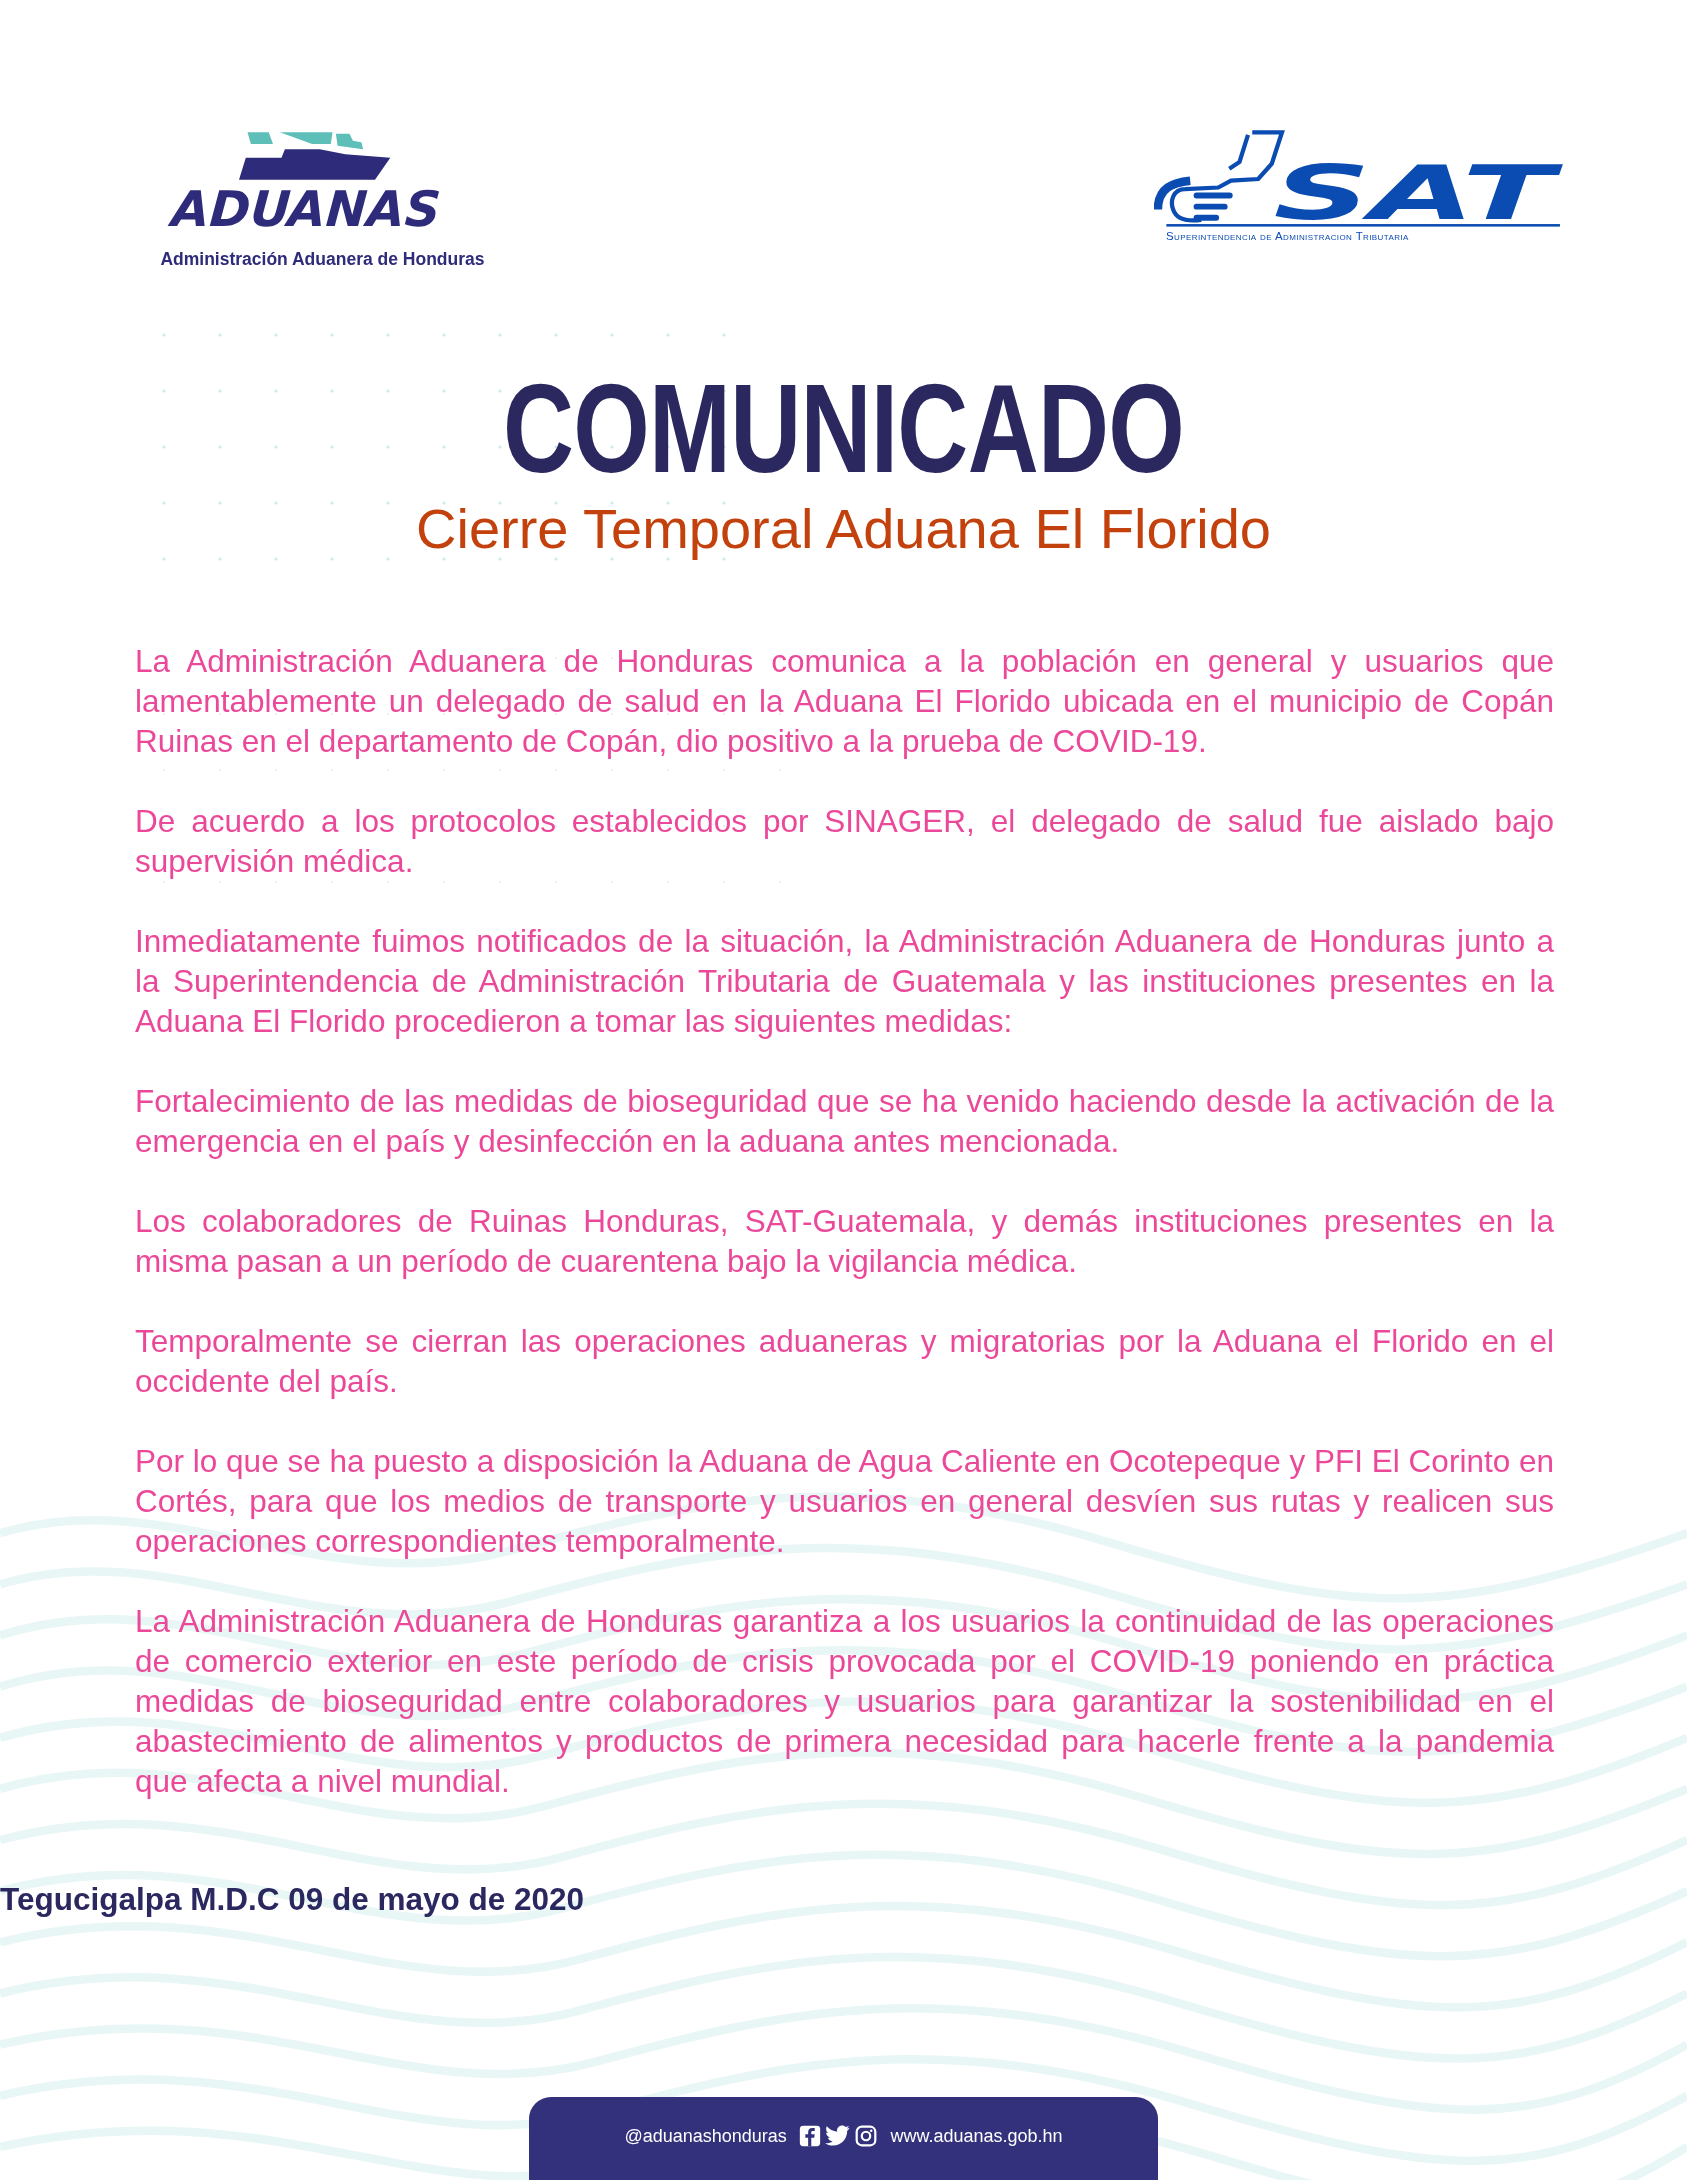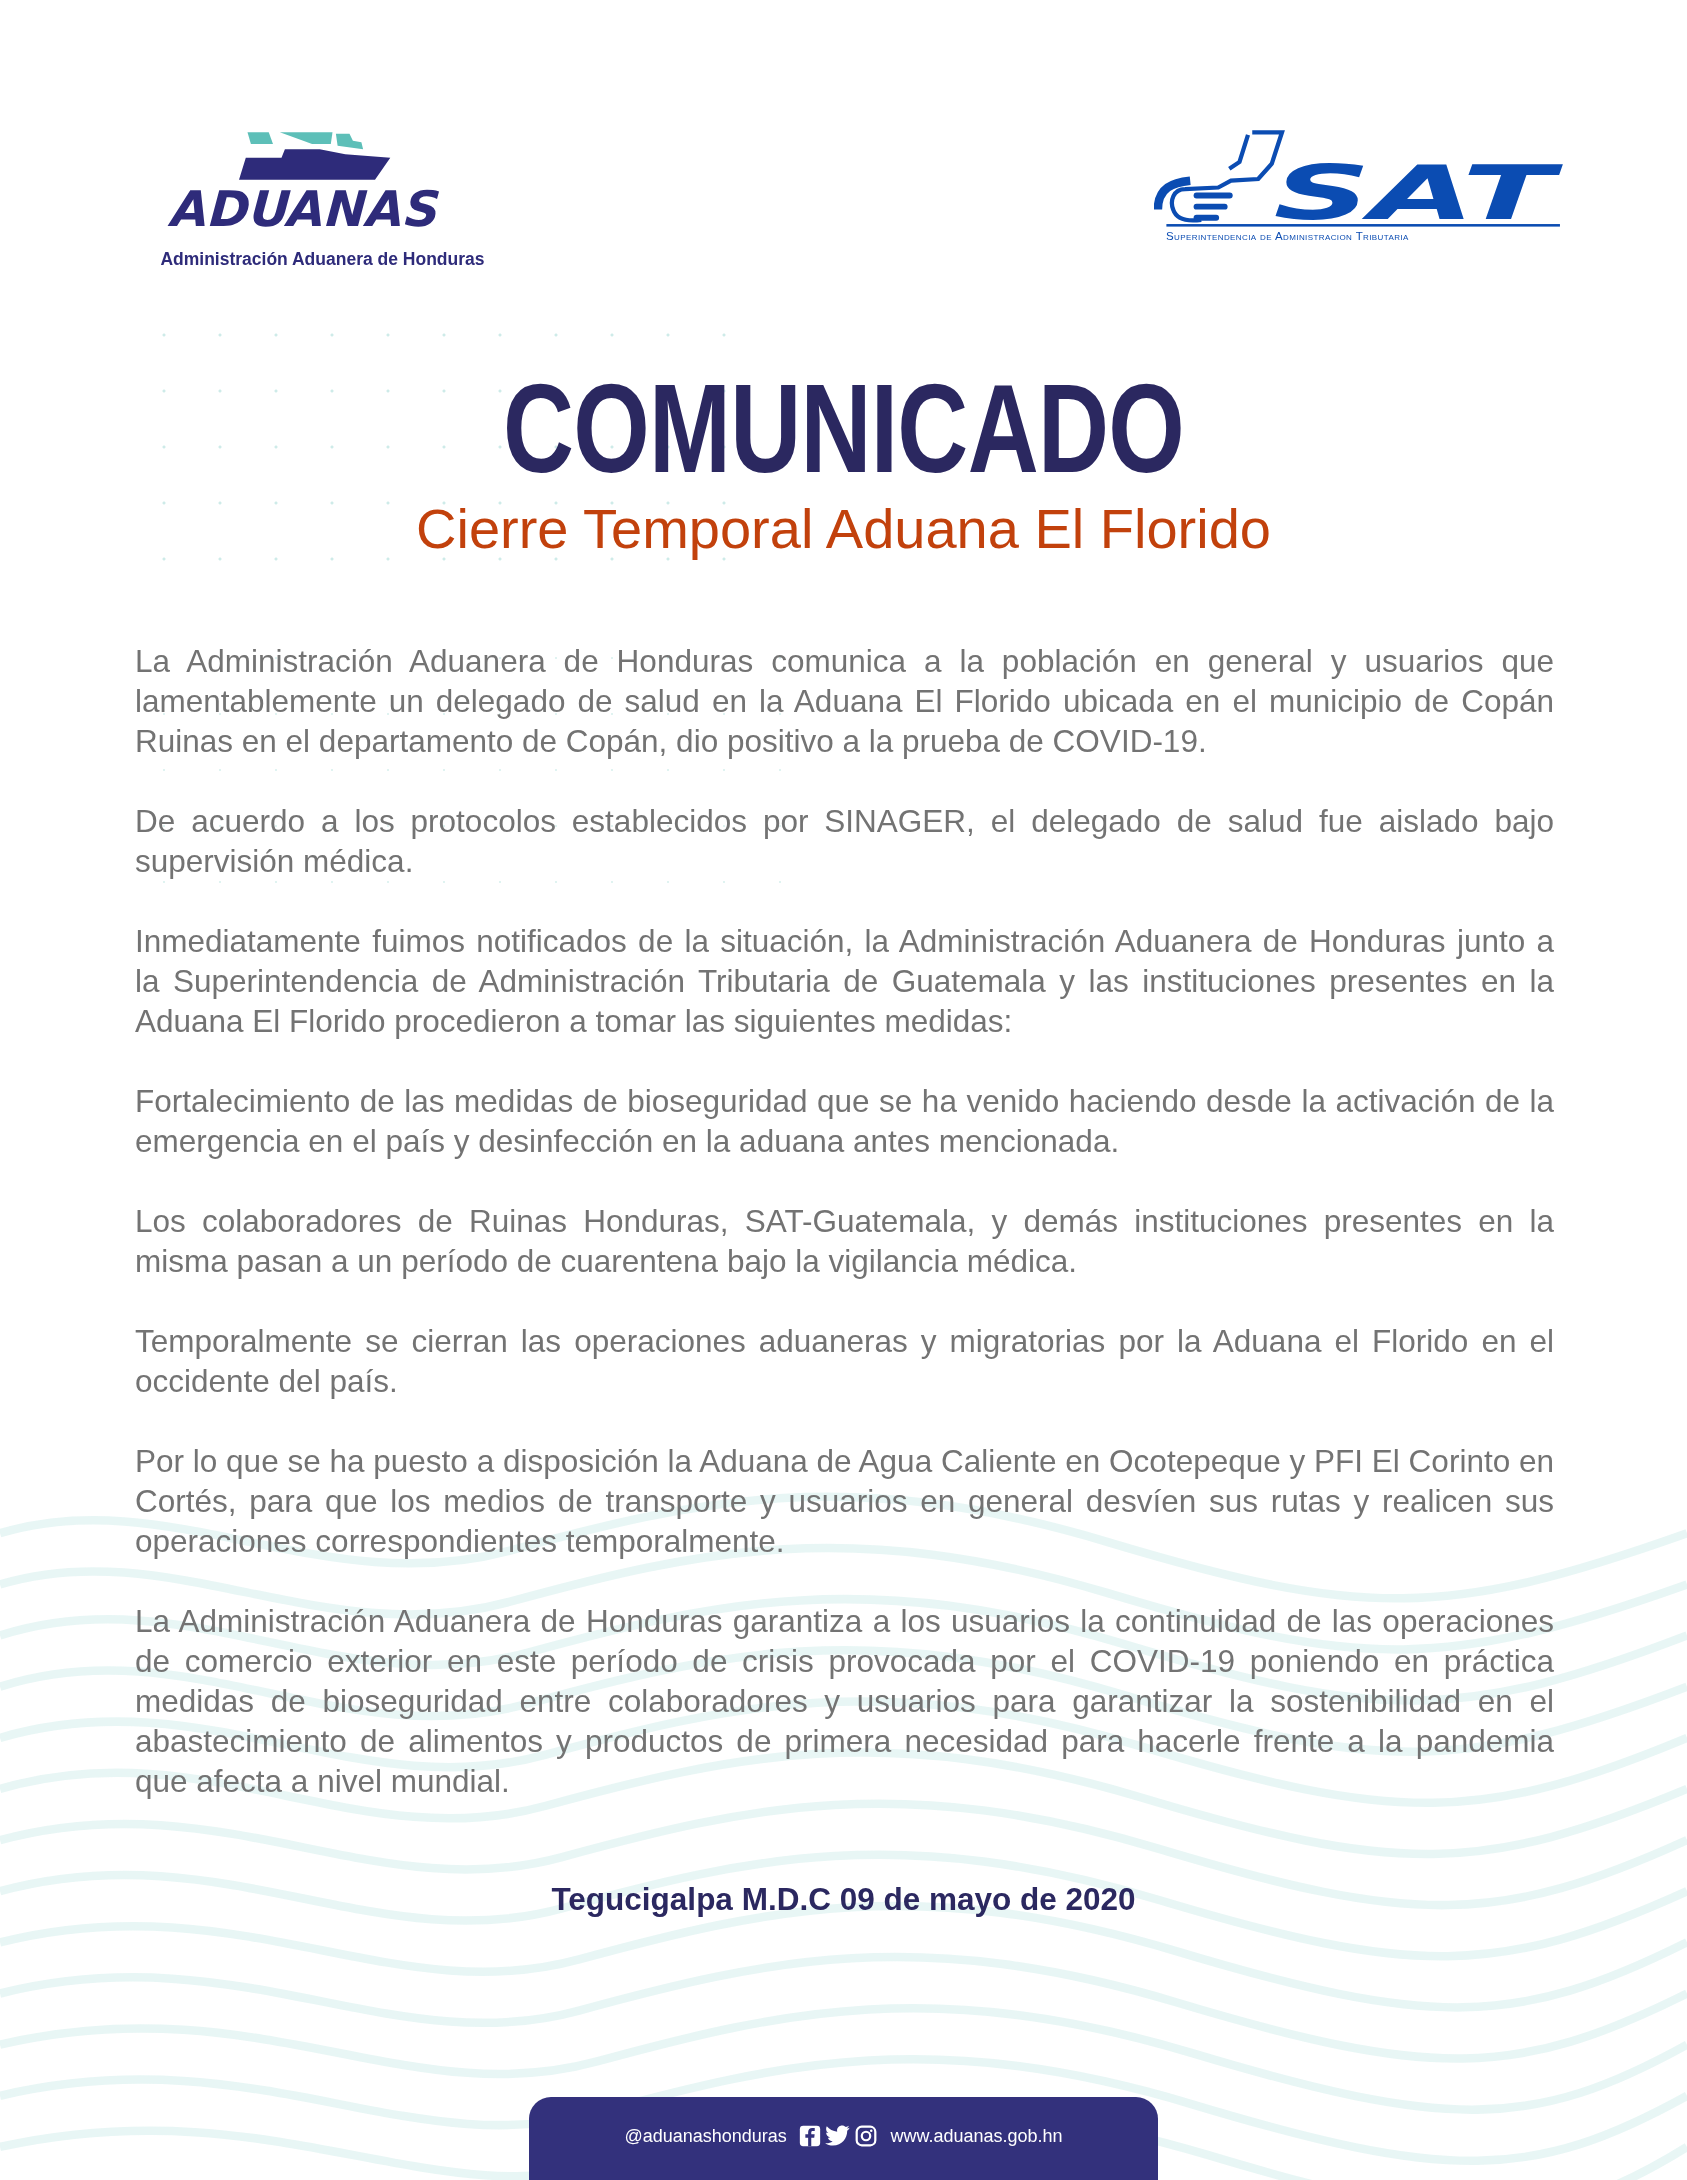--- a/index.html
+++ b/index.html
@@ -140,30 +140,30 @@
     .body {
       position: absolute;
       left: 135px;
       top: 641px;
       width: 1419px;
     }
     .para {
       font-family: "Liberation Sans", sans-serif;
       font-size: 31.5px;
       line-height: 40px;
-      color: #737373;
+      color: #ec4899;
       text-align: justify;
       margin: 0 0 40px 0;
     }
 
     .signature {
       position: absolute;
       left: 0; right: 0;
       top: 1881px;
-      text-align: center;
+      text-align: left;
       font-family: "Liberation Sans", sans-serif;
       font-weight: bold;
       font-size: 31.5px;
       color: #2b2860;
     }
 
     .footer-bar {
       position: absolute;
       left: 529px;
       top: 2097px;

